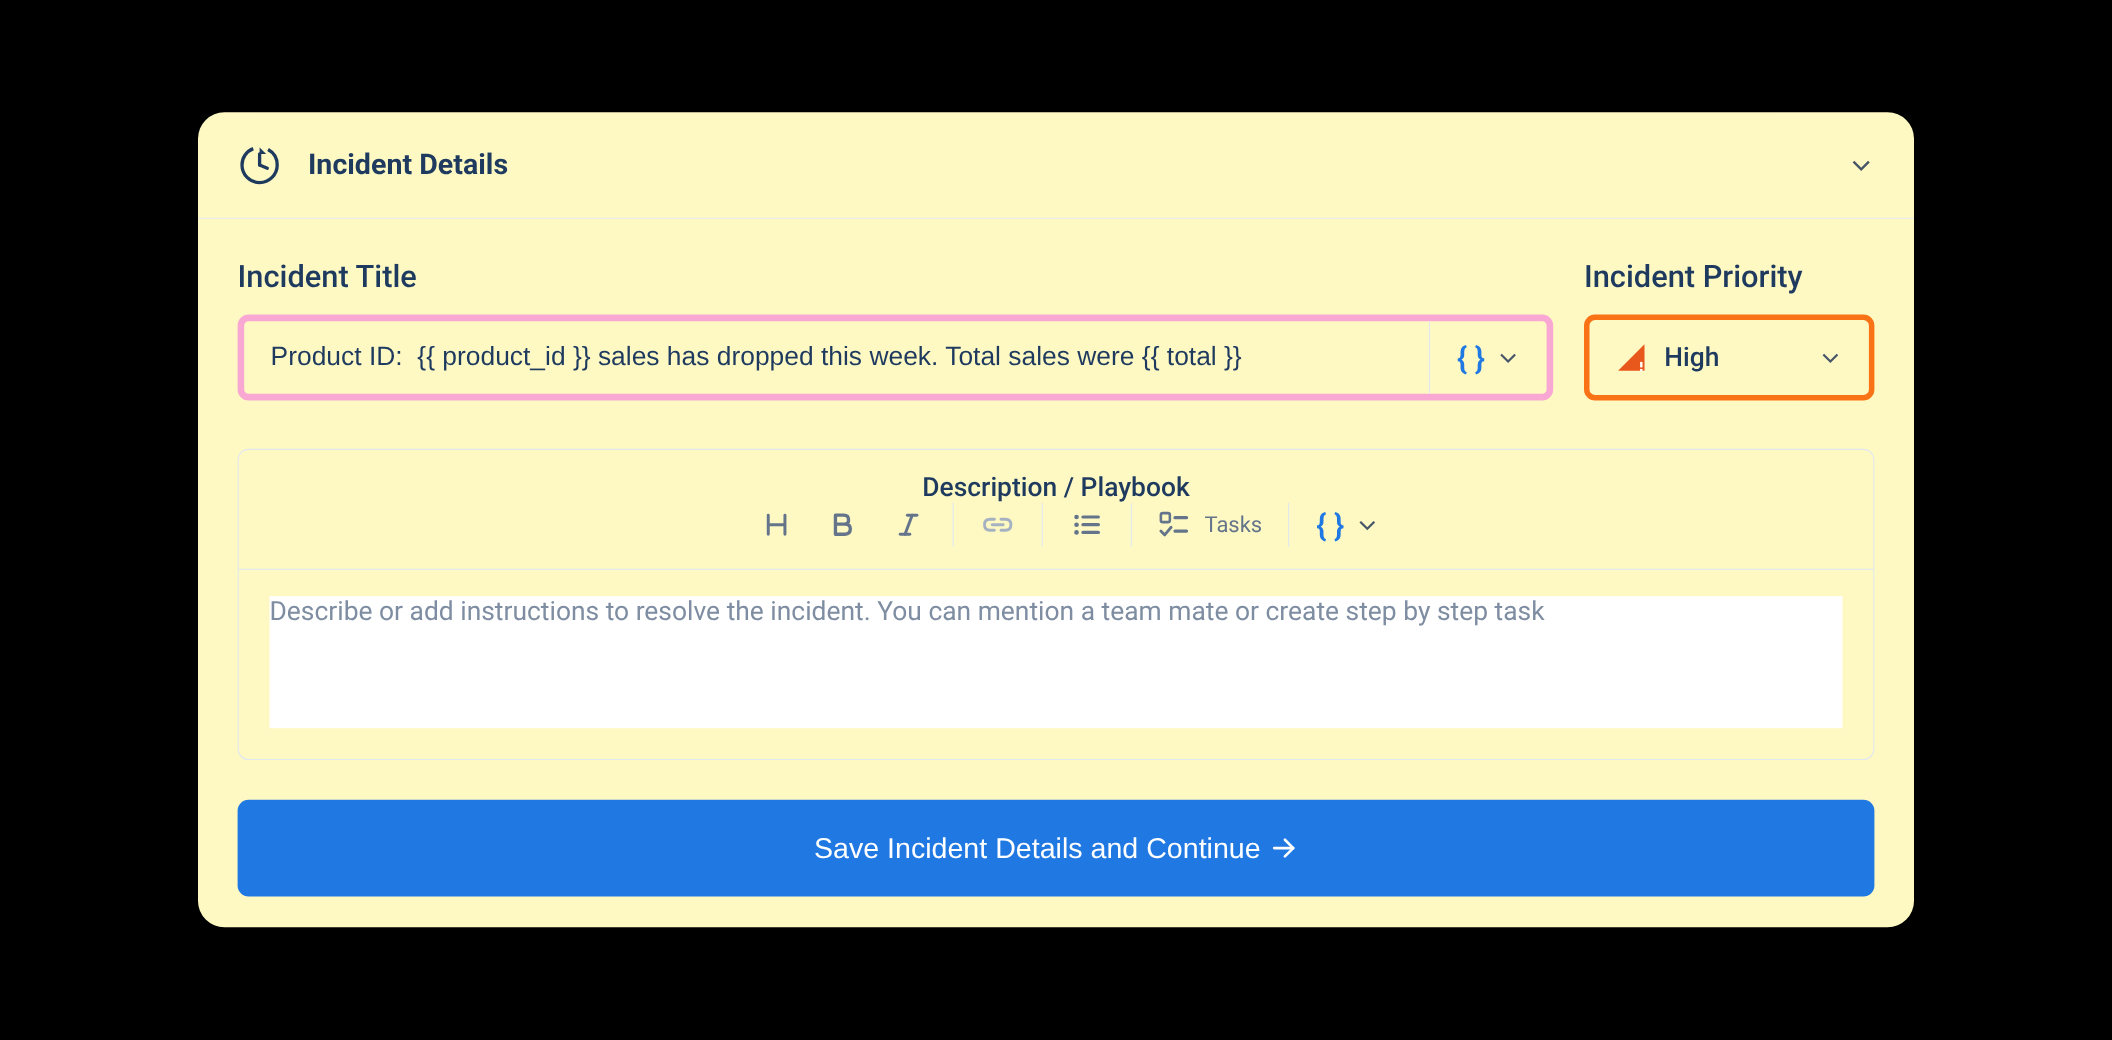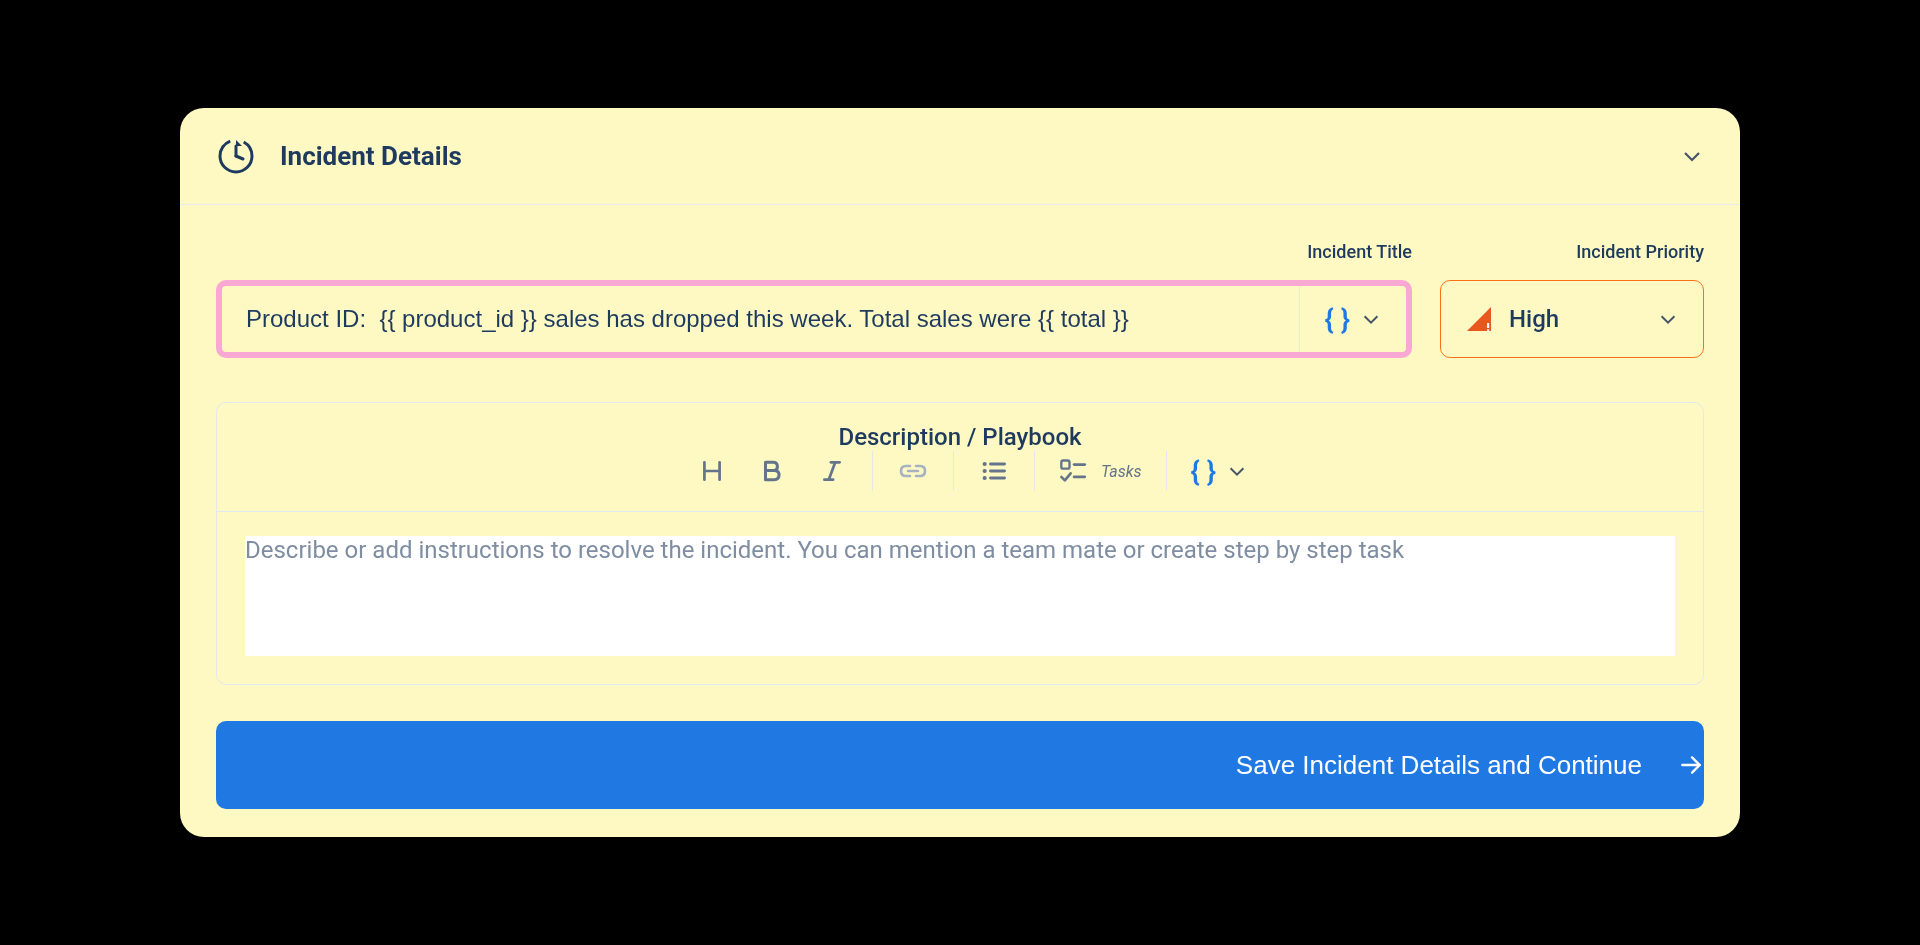--- a/index.html
+++ b/index.html
@@ -64,25 +64,24 @@
       margin-bottom: 44px;
     }
     .field-group {
       display: flex;
       flex-direction: column;
     }
     .field-group.title-group {
       flex: 1;
     }
     .field-label {
-      font-size: 18px;
+      font-size: 28px;
       font-weight: 500;
       color: #1e3a5f;
       margin-bottom: 18px;
-      text-align: right;
     }
     .title-input-wrapper {
       display: flex;
       border: 6px solid #f9a8d4;
       border-radius: 10px;
       height: 78px;
       align-items: stretch;
     }
     .title-input {
       flex: 1;
@@ -104,21 +103,21 @@
     }
     .braces-icon {
       color: #2079e3;
       font-size: 28px;
       font-weight: 600;
     }
     .priority-select {
       display: flex;
       align-items: center;
       justify-content: space-between;
-      border: 1px solid #f97316;
+      border: 5px solid #f97316;
       border-radius: 10px;
       height: 78px;
       padding: 0 24px;
       min-width: 264px;
       cursor: pointer;
       gap: 16px;
     }
     .priority-left {
       display: flex;
       align-items: center;
@@ -175,23 +174,22 @@
       align-items: center;
       justify-content: center;
       cursor: pointer;
       color: #64748b;
     }
     .toolbar-btn.wide {
       width: auto;
       gap: 14px;
     }
     .toolbar-btn-label {
-      font-size: 16px;
+      font-size: 20px;
       color: #64748b;
-      font-style: italic;
     }
     .toolbar-var-btn {
       display: flex;
       align-items: center;
       gap: 10px;
       padding: 0 0 0 24px;
       cursor: pointer;
     }
     .editor-body {
       padding: 24px 28px;
@@ -215,22 +213,22 @@
       background: #2079e3;
       color: #fff;
       border: none;
       border-radius: 10px;
       height: 88px;
       font-size: 26px;
       font-weight: 500;
       cursor: pointer;
       display: flex;
       align-items: center;
-      justify-content: flex-end;
-      gap: 36px;
+      justify-content: center;
+      gap: 8px;
     }
     .chevron-svg {
       stroke: #475569;
       stroke-width: 2.2;
       fill: none;
     }
   </style>
 </head>
 <body>
 

